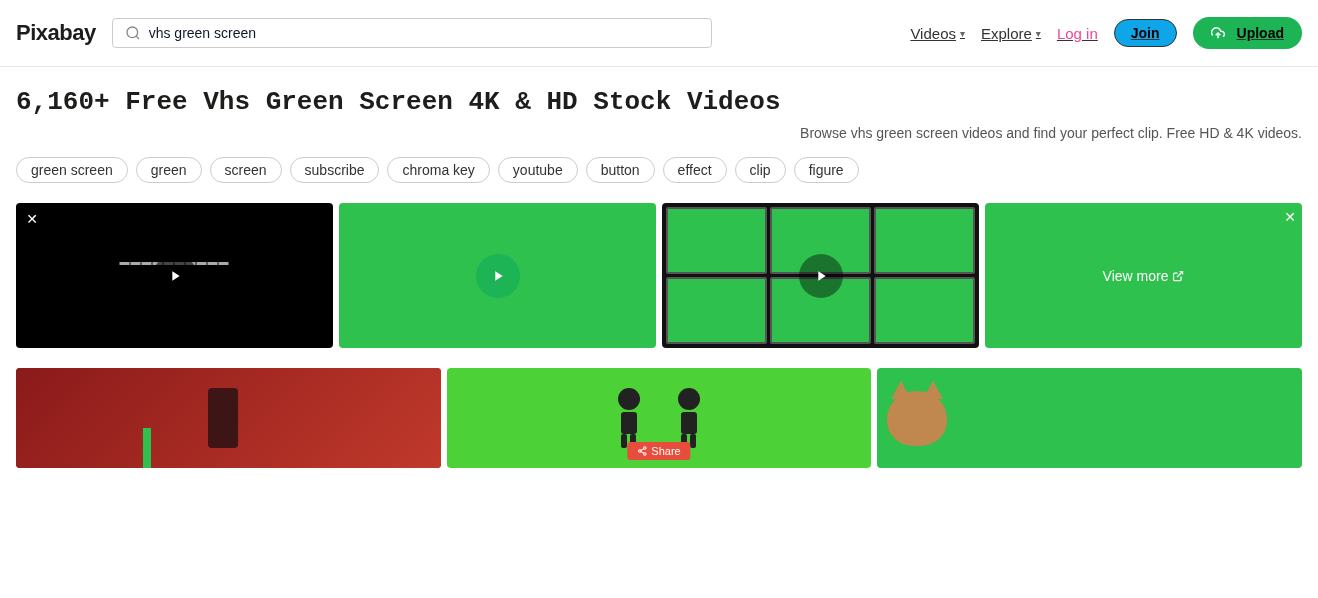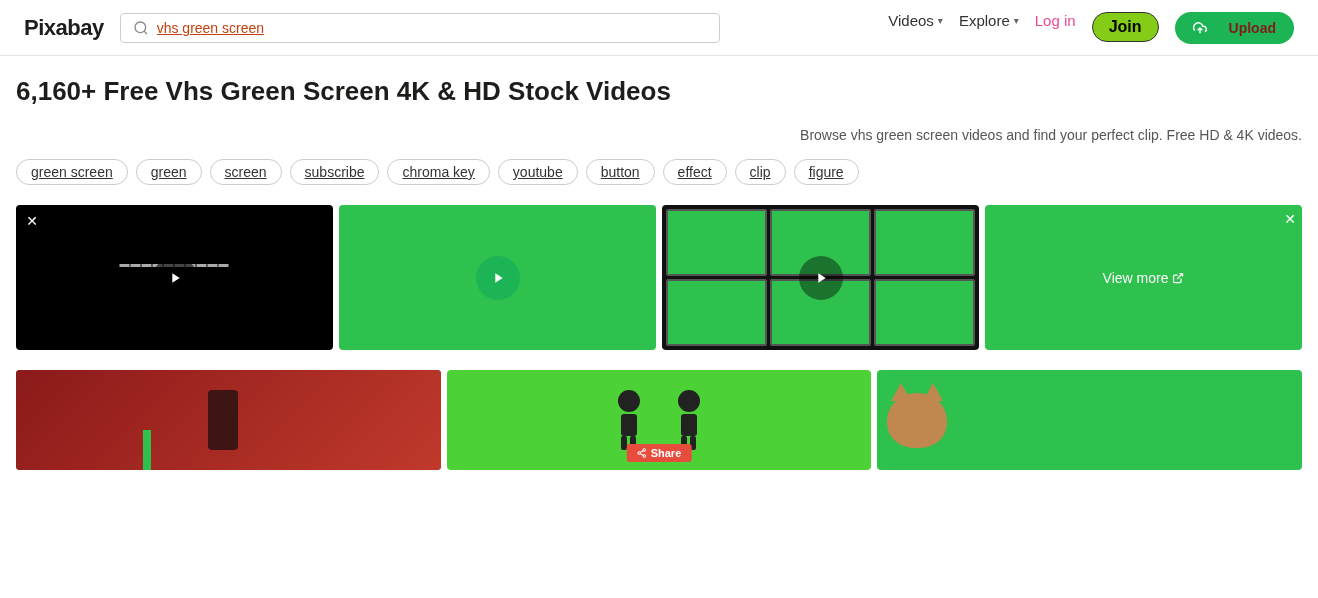--- a/index.html
+++ b/index.html
@@ -2,24 +2,24 @@
 <html><head>
   <meta charset="utf-8">
   <style>
     * { box-sizing: border-box; margin: 0; padding: 0; }
     body { font-family: -apple-system, BlinkMacSystemFont, 'Segoe UI', sans-serif; background: #fff; color: #333; }
 
     
     .header {
       display: flex;
       align-items: center;
-      padding: 8px 24px;
+      padding: 8px 16px;
       border-bottom: 1px solid #e5e5e5;
       gap: 16px;
-      height: 56px;
+      height: 67px;
     }
     .logo {
       font-size: 22px;
       font-weight: 700;
       color: #1d1d1b;
       letter-spacing: -0.5px;
       white-space: nowrap;
     }
     .search-bar {
       display: flex;
@@ -29,33 +29,33 @@
       padding: 6px 12px;
       flex: 1;
       max-width: 600px;
       gap: 8px;
     }
     .search-bar input {
       border: none;
       outline: none;
       font-size: 14px;
       flex: 1;
-      color: #c2410c;
-      text-decoration: underline;
+      color: #0f172a;
     }
     .search-icon-wrap {
       color: #888;
       display: flex;
       align-items: center;
     }
     .nav-right {
       display: flex;
-      align-items: flex-start;
+      align-items: center;
       gap: 16px;
       margin-left: auto;
+      text-decoration: underline;
     }
     .nav-dropdown {
       display: flex;
       align-items: center;
       gap: 4px;
       font-size: 15px;
       color: #333;
       cursor: pointer;
       white-space: nowrap;
     }
@@ -63,65 +63,65 @@
     .login-btn {
       font-size: 15px;
       color: #ec4899;
       cursor: pointer;
       white-space: nowrap;
     }
     .join-btn {
       border: 1.5px solid #333;
       border-radius: 20px;
       padding: 5px 16px;
-      font-size: 16px;
-      cursor: pointer;
-      background: #84cc16;
+      font-size: 14px;
+      cursor: pointer;
+      background: #0ea5e9;
       font-weight: 600;
       white-space: nowrap;
     }
     .upload-btn {
       background: #1cb454;
-      color: #7f1d1d;
+      color: #000000;
       border: none;
       border-radius: 20px;
       padding: 8px 18px;
       font-size: 14px;
       cursor: pointer;
       font-weight: 600;
       display: flex;
       align-items: center;
-      gap: 22px;
+      gap: 12px;
       white-space: nowrap;
     }
 
     
     .main {
       padding: 20px 16px 0 16px;
     }
     .page-title {
       font-size: 26px;
       font-weight: 700;
       color: #1d1d1b;
-      margin-bottom: 20px;
+      margin-bottom: 8px;
+      font-family: Liberation Mono, monospace;
     }
     .page-subtitle {
       font-size: 14px;
       color: #555;
       margin-bottom: 16px;
       text-align: right;
     }
 
     
     .tags {
       display: flex;
       flex-wrap: wrap;
       gap: 8px;
       margin-bottom: 20px;
-      text-decoration: underline;
     }
     .tag {
       border: 1px solid #ccc;
       border-radius: 20px;
       padding: 4px 14px;
       font-size: 14px;
       cursor: pointer;
       background: #fff;
       color: #333;
     }
@@ -336,21 +336,21 @@
       left: 50%;
       transform: translateX(-50%);
       background: #e74c3c;
       color: #fff;
       font-size: 11px;
       padding: 3px 10px;
       border-radius: 3px;
       display: flex;
       align-items: center;
       gap: 4px;
-      font-weight: 700;
+      font-weight: 400;
     }
 
     
     .red-content {
       width: 100%;
       height: 100%;
       background: linear-gradient(135deg, #8B1a1a, #c0392b);
       position: relative;
       display: flex;
       align-items: center;

